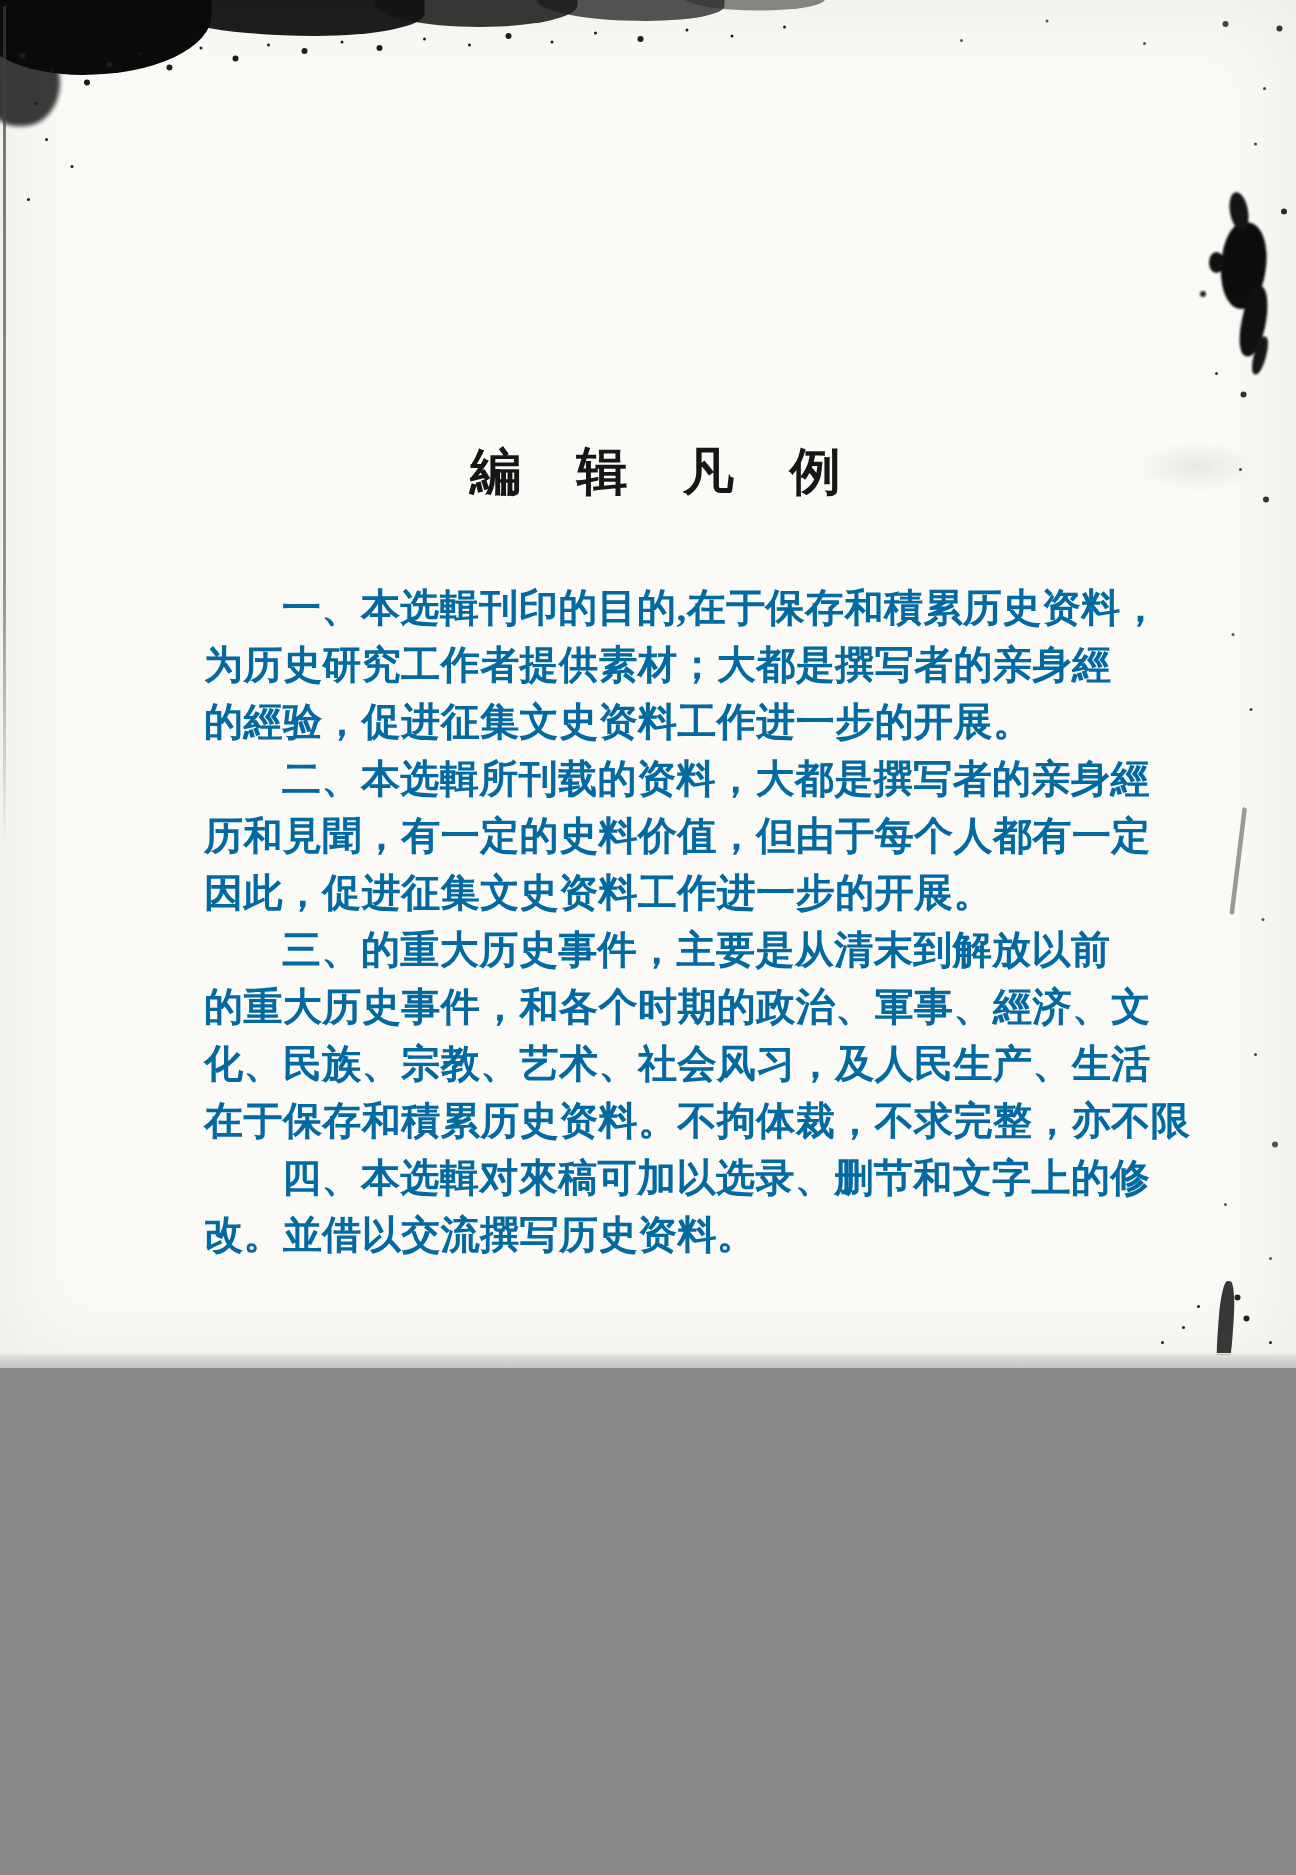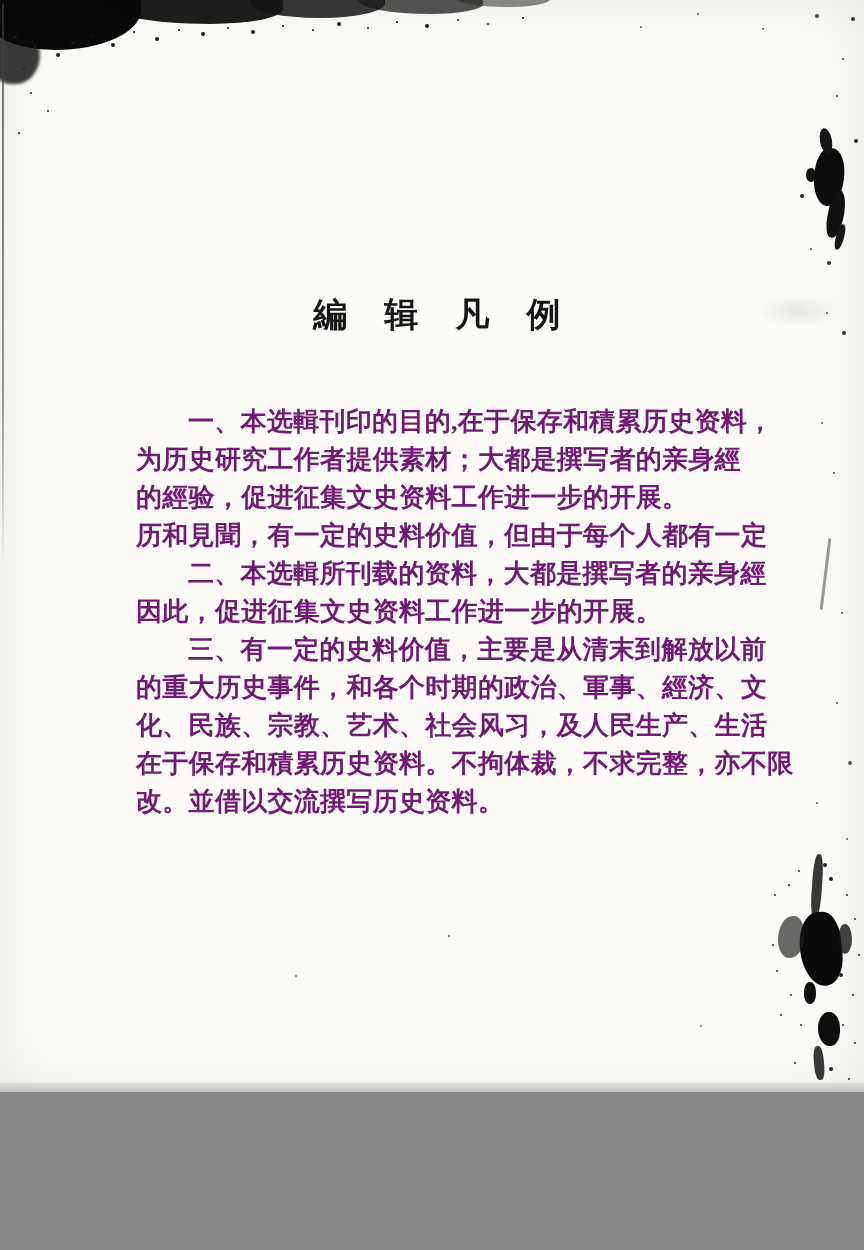--- a/index.html
+++ b/index.html
@@ -4,21 +4,21 @@
 <style>
   html, body {
     margin: 0;
     padding: 0;
     background: #888;
     font-family: "Liberation Serif", "DejaVu Serif", serif;
   }
   .page {
     position: relative;
     width: 864px;
-    height: 1092px;
+    height: 912px;
     margin: 0 auto;
     background: #fbfaf7;
     overflow: hidden;
     box-shadow: inset 0 0 60px rgba(120,115,105,0.12);
     color: #1b1b1b;
   }
 
   
   .doc-title {
     position: absolute;
@@ -29,26 +29,26 @@
     font-size: 34px;
     font-weight: bold;
     letter-spacing: 0.42em;
     transform: translateX(12px);
     color: #161616;
     white-space: nowrap;
   }
   .body-text {
     position: absolute;
     left: 136px;
-    top: 403px;
+    top: 387px;
     width: 632px;
     font-size: 26px;
     font-weight: bold;
     line-height: 38px;
-    color: #701a75;
+    color: #0369a1;
   }
   .line { white-space: nowrap; letter-spacing: 0.3px; }
   .line.indent { text-indent: 2em; }
 
   
   .artifact { position: absolute; pointer-events: none; }
 
   .top-edge { left: 0; top: 0; width: 864px; height: 180px; filter: blur(0.5px); }
   .te-blob { position: absolute; background: #0a0a0a; }
   .te-1 { left: -14px; top: -22px; width: 155px; height: 72px; border-radius: 0 0 75% 60%; }
@@ -196,28 +196,29 @@
 
   <div class="doc-title">編 辑 凡 例</div>
 
   <div class="body-text">
     <div class="para">
       <div class="line indent">一、本选輯刊印的目的,在于保存和積累历史资料，</div>
       <div class="line">为历史研究工作者提供素材；大都是撰写者的亲身經</div>
       <div class="line">的經验，促进征集文史资料工作进一步的开展。</div>
     </div>
     <div class="para">
+      <div class="line indent">二、本选輯所刊载的资料，大都是撰写者的亲身經</div>
       <div class="line">历和見聞，有一定的史料价值，但由于每个人都有一定</div>
-      <div class="line indent">二、本选輯所刊载的资料，大都是撰写者的亲身經</div>
       <div class="line">因此，促进征集文史资料工作进一步的开展。</div>
     </div>
     <div class="para">
-      <div class="line indent">三、有一定的史料价值，主要是从清末到解放以前</div>
+      <div class="line indent">三、的重大历史事件，主要是从清末到解放以前</div>
       <div class="line">的重大历史事件，和各个时期的政治、軍事、經济、文</div>
       <div class="line">化、民族、宗教、艺术、社会风习，及人民生产、生活</div>
       <div class="line">在于保存和積累历史资料。不拘体裁，不求完整，亦不限</div>
     </div>
     <div class="para">
+      <div class="line indent">四、本选輯对來稿可加以选录、删节和文字上的修</div>
       <div class="line">改。並借以交流撰写历史资料。</div>
     </div>
   </div>
 
 </div>
 
 </body></html>

